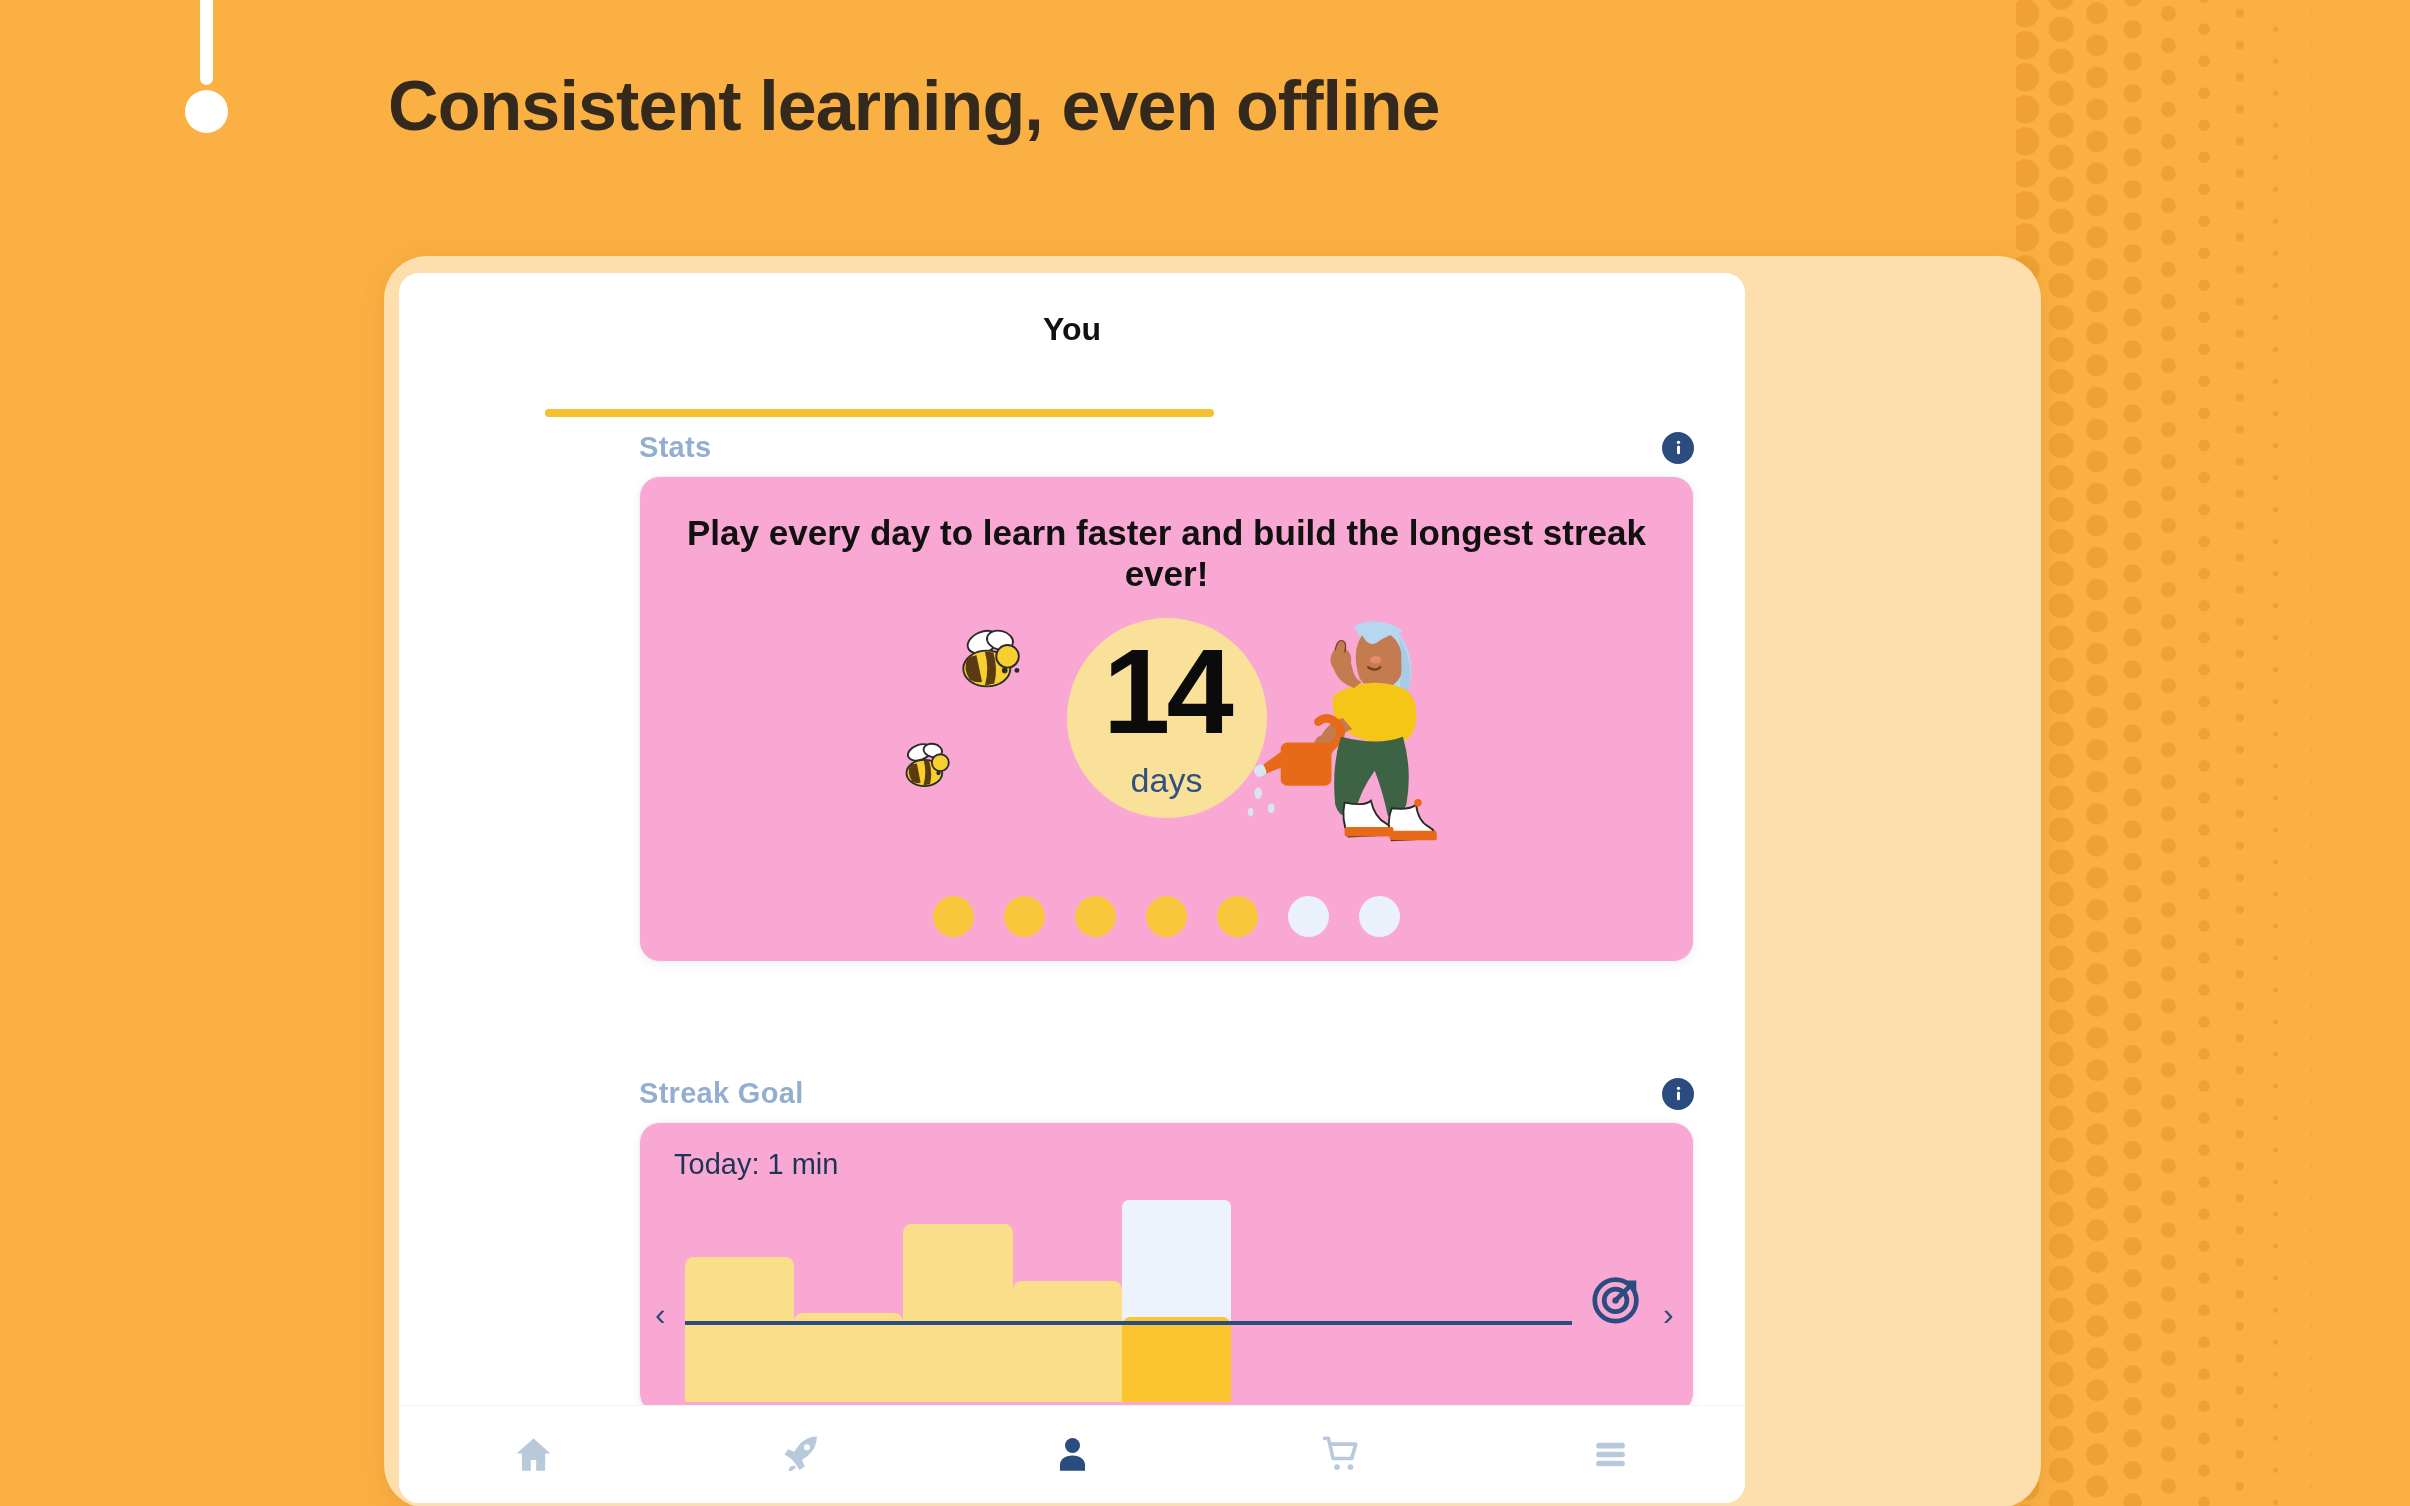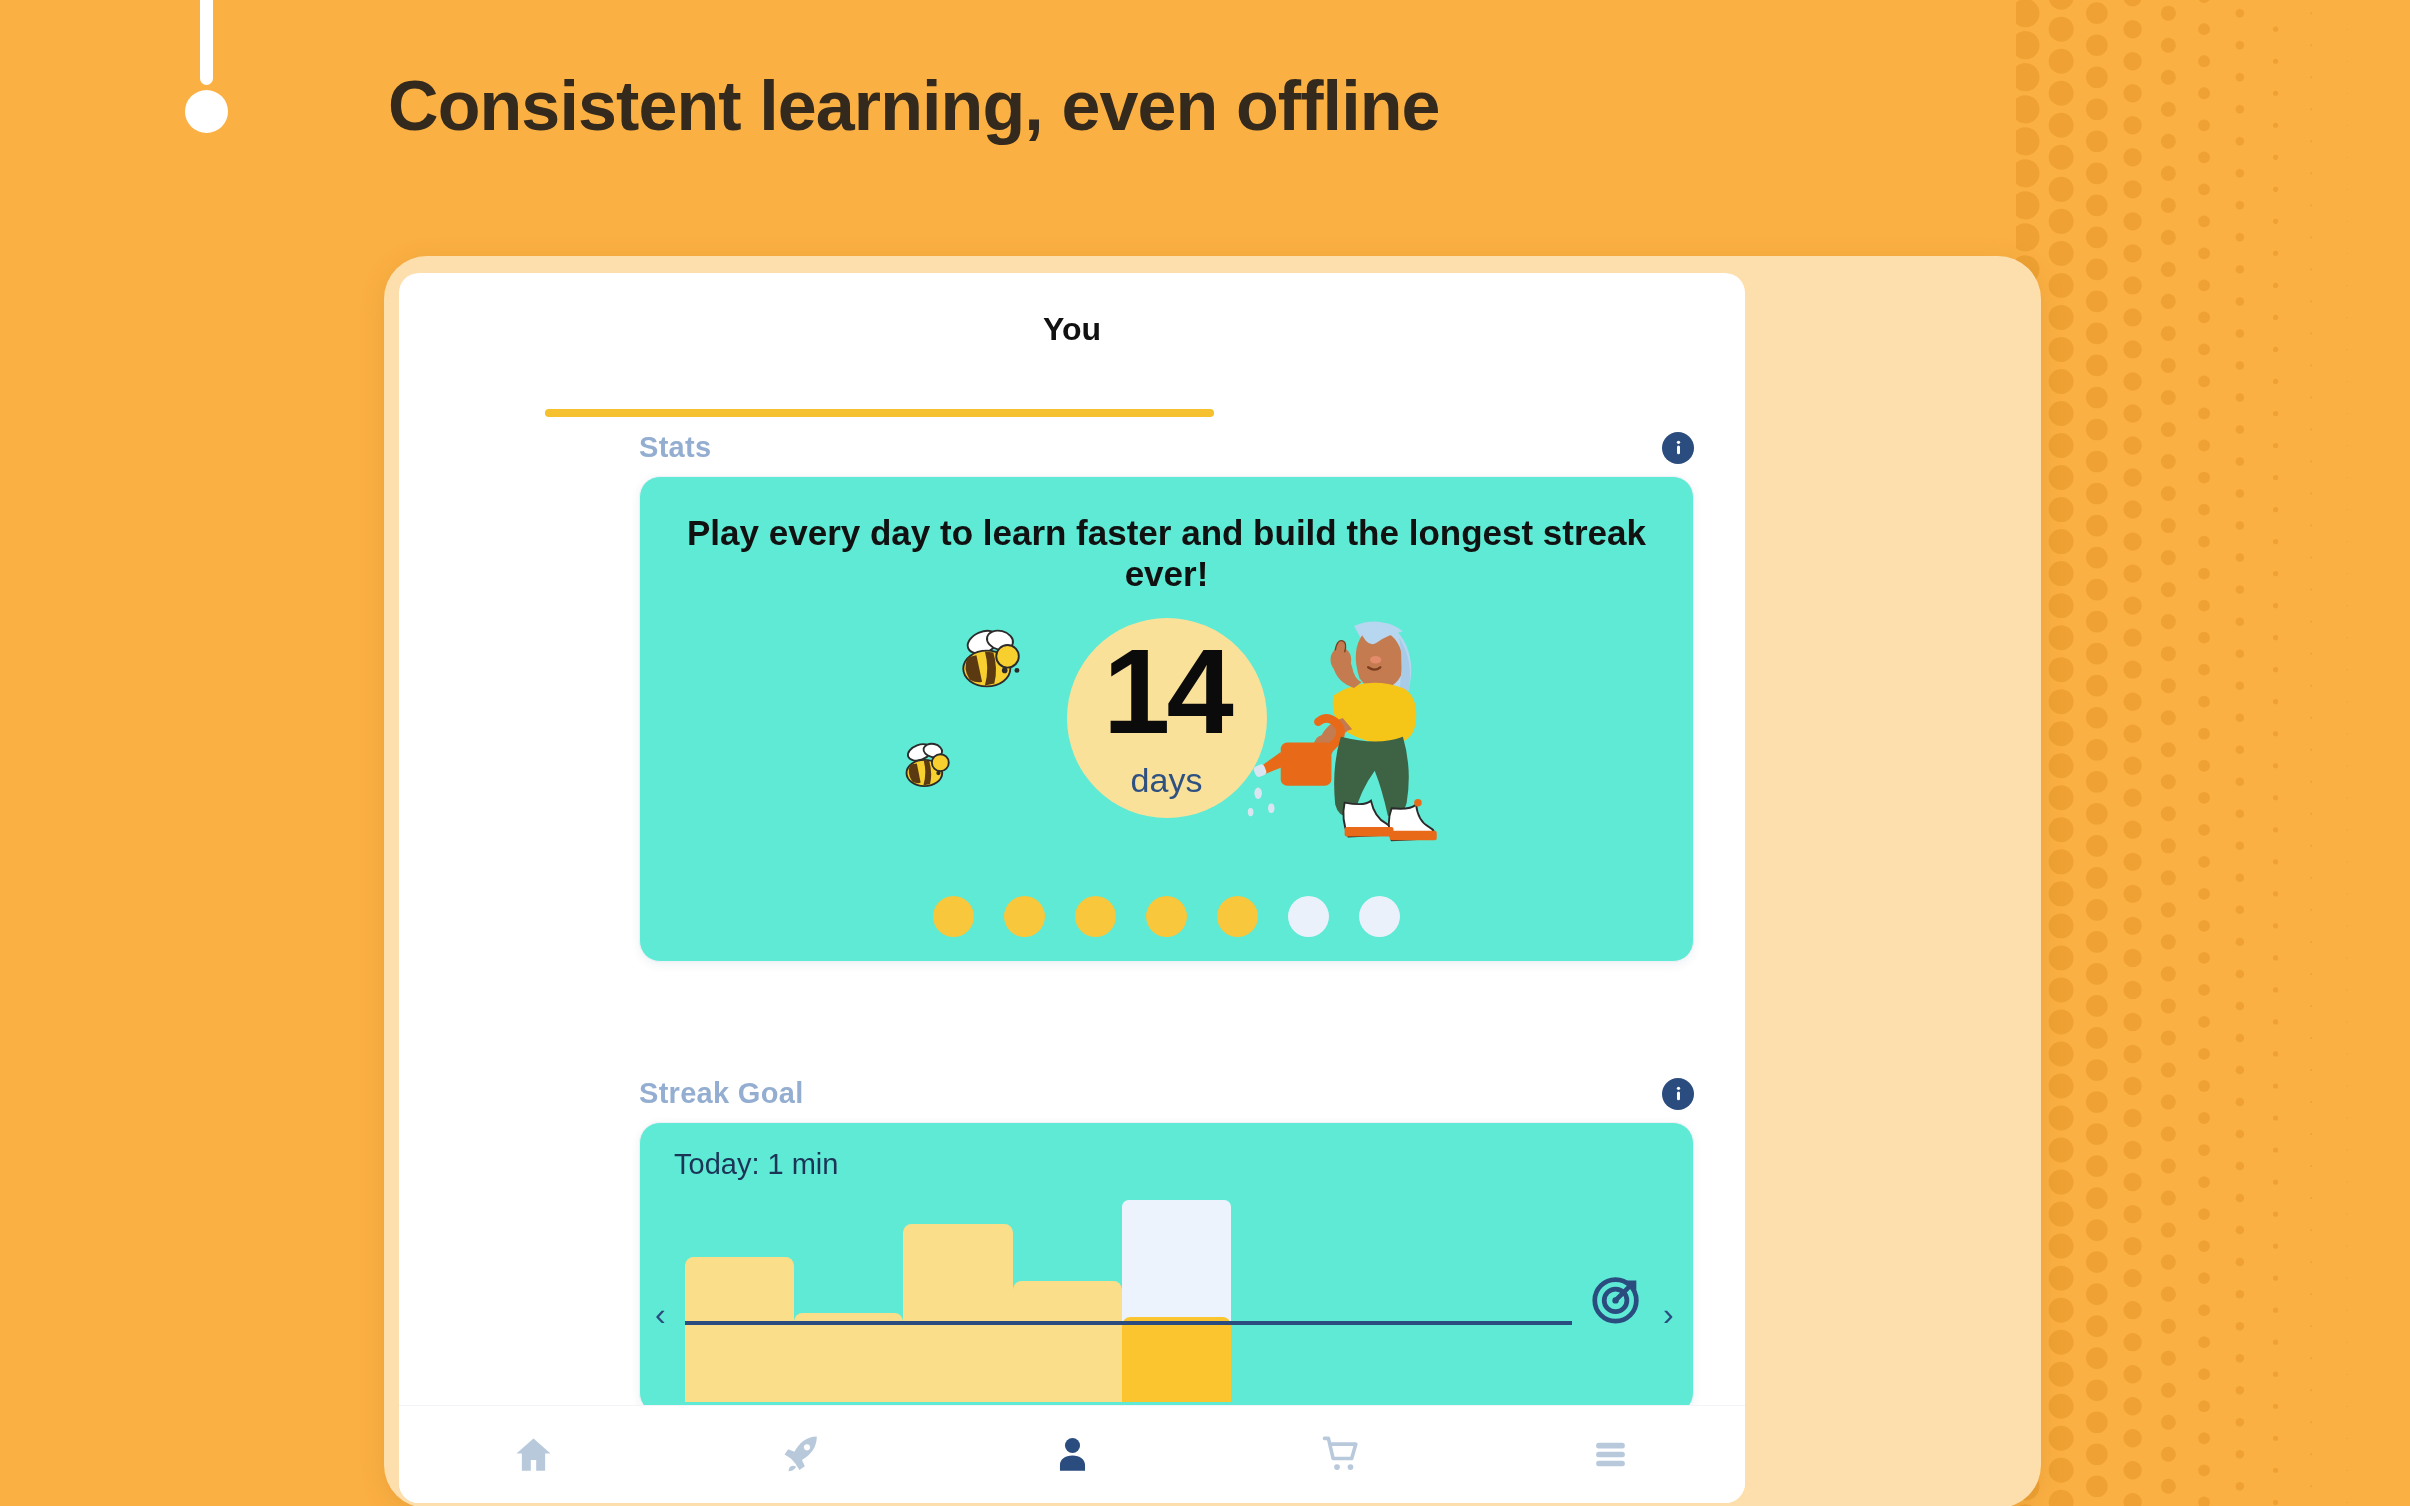--- a/index.html
+++ b/index.html
@@ -73,21 +73,21 @@
   .info-icon {
     width:32px; height:32px; border-radius:50%;
     background:#2B4C7E; display:flex; align-items:center;
     justify-content:center; flex:0 0 auto;
   }
   .info-icon svg { width:19px; height:19px; }
 
   
   .card {
     position:absolute; left:240px; width:1055px;
-    background:#5eead4; border:1.9px solid #EDF1F8; border-radius:21px;
+    background:#f9a8d4; border:1.9px solid #EDF1F8; border-radius:21px;
     box-shadow:0 2.8px 9.4px rgba(30,50,90,.07);
   }
 
   
   .streak-headline {
     position:absolute; left:38px; right:38px; top:36px;
     text-align:center; font-size:35px; font-weight:700; color:#111111;
     line-height:1.17;
   }
   .streak-stage { position:absolute; left:0; right:0; top:141px; height:217px; }

